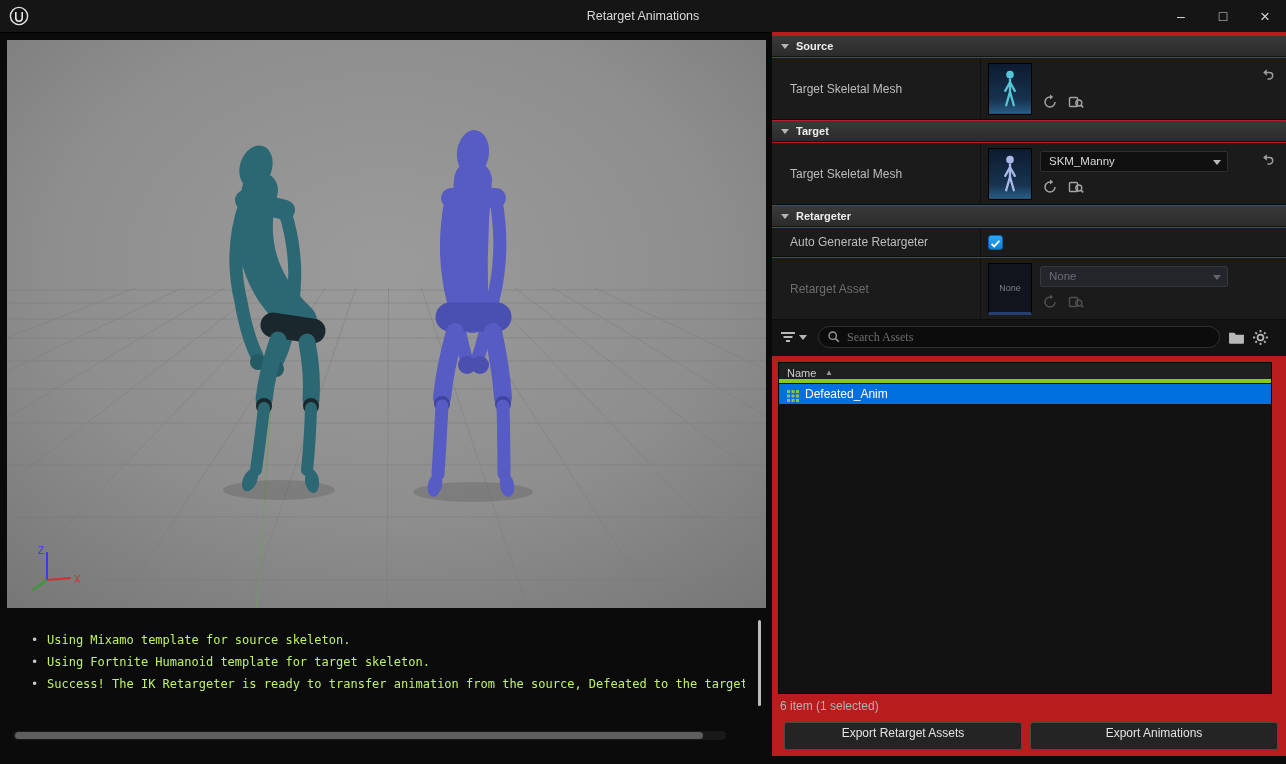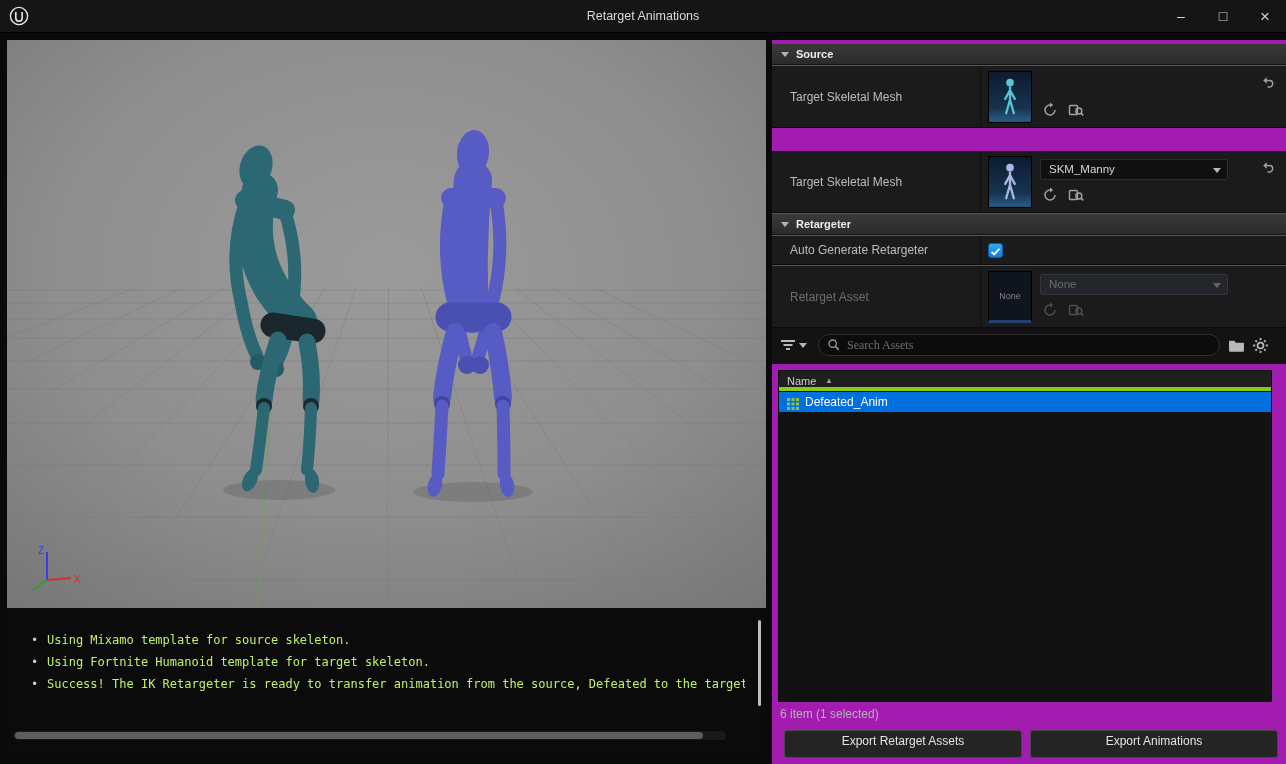--- a/index.html
+++ b/index.html
@@ -22,21 +22,21 @@
   .logpanel{position:absolute;left:7px;top:608px;width:759px;height:149px;background:#0b0b0b;font-family:"DejaVu Sans Mono",monospace}
   .logline{position:absolute;left:0;width:738px;height:22px;white-space:nowrap;overflow:hidden;color:#bef264;font-size:12px}
   .bullet{position:absolute;left:24px;top:3px;color:#c9c9c9}
   .bullet::before{content:"•"}
   .logtext{position:absolute;left:40px;top:3px}
   .log-vscroll{position:absolute;right:5px;top:12px;width:3px;height:86px;background:#bdbdbd;border-radius:2px;cursor:pointer}
   .log-hscroll-track{position:absolute;left:6px;right:40px;bottom:17px;height:9px;background:#191919;border-radius:5px;cursor:pointer}
   .log-hscroll-thumb{position:absolute;left:2px;top:1px;width:688px;height:7px;background:#5e5e5e;border-radius:4px}
 
   
-  .details{position:absolute;left:772px;top:40px;width:514px;height:724px;background:#a21caf}
+  .details{position:absolute;left:772px;top:32px;width:514px;height:724px;background:#b91c1c}
   .sec-header{position:absolute;left:0;width:514px;height:21px;background:linear-gradient(#3a3a3a,#2b2b2b);border-bottom:1px solid #141414;cursor:pointer}
   .tri{position:absolute;left:9px;top:8px;width:0;height:0;border-left:4px solid transparent;border-right:4px solid transparent;border-top:5px solid #b5b5b5}
   .sec-title{position:absolute;left:24px;top:0;line-height:21px;font-size:11px;font-weight:bold;color:#ededed}
   .prop-row{position:absolute;left:0;width:514px;background:#1b1b1b;border-bottom:1px solid #0c0c0c}
   .prop-label{position:absolute;left:18px;top:0;height:100%;display:flex;align-items:center;font-size:12px;color:#bdbdbd}
   .prop-label.dim{color:#6d6d6d}
   .vdiv{position:absolute;left:208px;top:0;width:1px;height:100%;background:#101010}
   .thumb{position:absolute;left:216px;top:5px;width:44px;height:52px;background:#0c1a2c;border:1px solid #000;cursor:pointer}
   .thumb svg{display:block}
   .thumb-none{position:absolute;left:216px;top:5px;width:44px;height:52px;background:#10141d;border:1px solid #000;border-bottom:3px solid #23406f;display:flex;align-items:center;justify-content:center;font-size:9px;color:#7c8088}
@@ -249,20 +249,24 @@
         </span>
       </div>
       <div class="revert">
         <svg viewBox="0 0 16 16">
             <path d="M4 6.5h5.5a3.2 3.2 0 1 1 0 6.4H7.5" fill="none" stroke="#9c9c9c" stroke-width="1.5"></path>
             <path d="M6.8 3.2 3.2 6.5l3.6 3.3z" fill="#9c9c9c"></path>
           </svg>
       </div>
     </div>
 
+    <div class="sec-header" style="top:89px">
+      <span class="tri"></span>
+      <span class="sec-title">Target</span>
+    </div>
     <div class="prop-row" style="top:111px;height:62px">
       <div class="prop-label">Target Skeletal Mesh</div>
       <div class="vdiv"></div>
       <div class="thumb">
         <svg viewBox="0 0 44 52" width="42" height="50">
           <defs>
               <linearGradient id="tb2" x1="0" y1="0" x2="0" y2="1">
             <stop offset="0" stop-color="#0d1b30"></stop>
                 <stop offset="0.72" stop-color="#17334f"></stop>
                 <stop offset="1" stop-color="#2a5d86"></stop>

